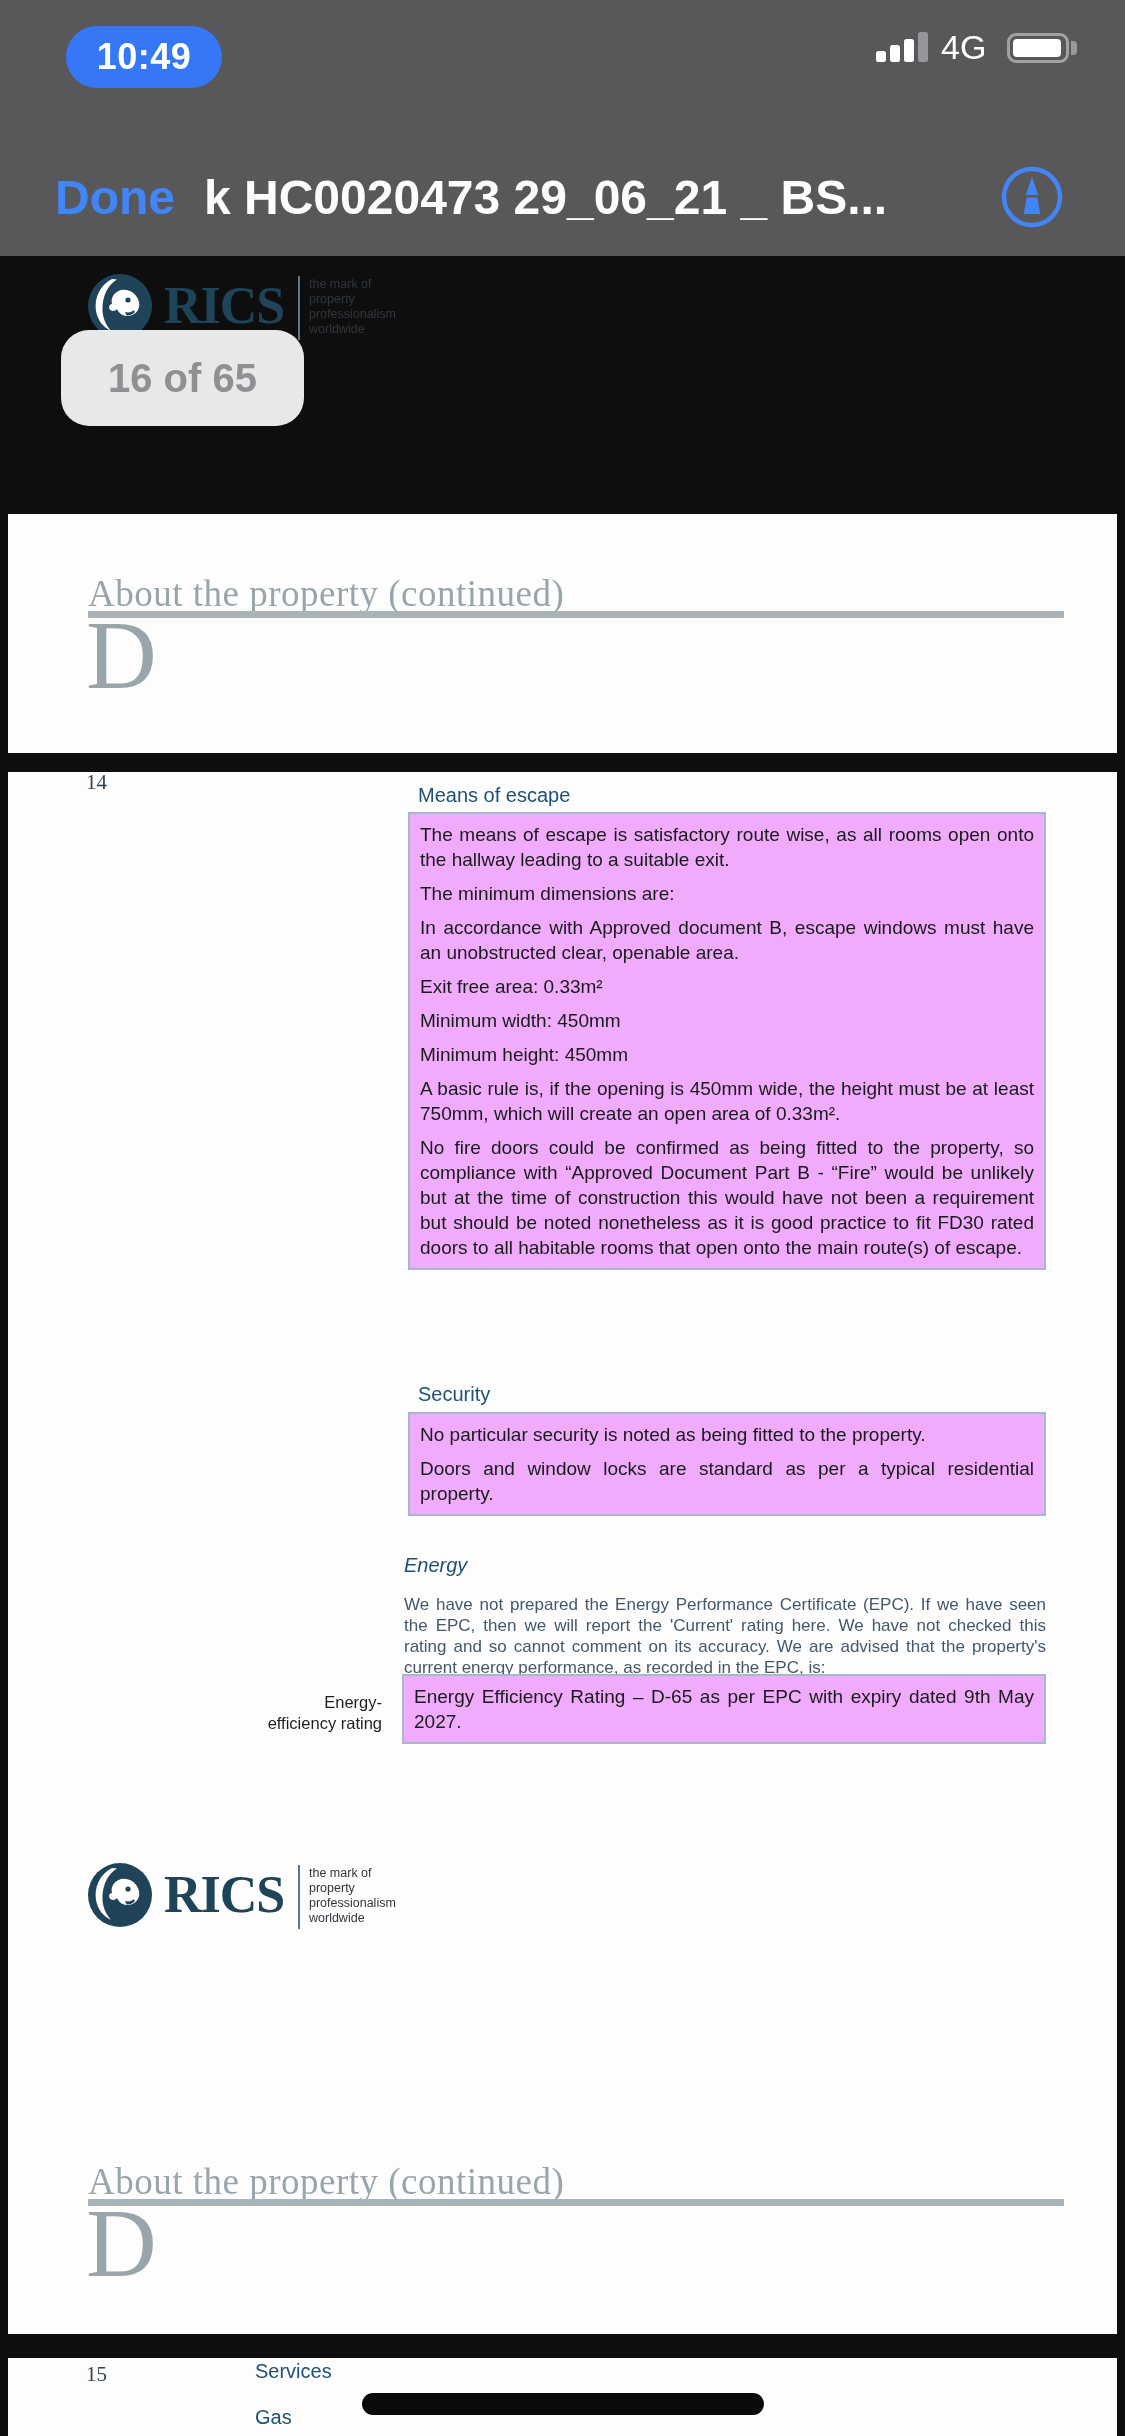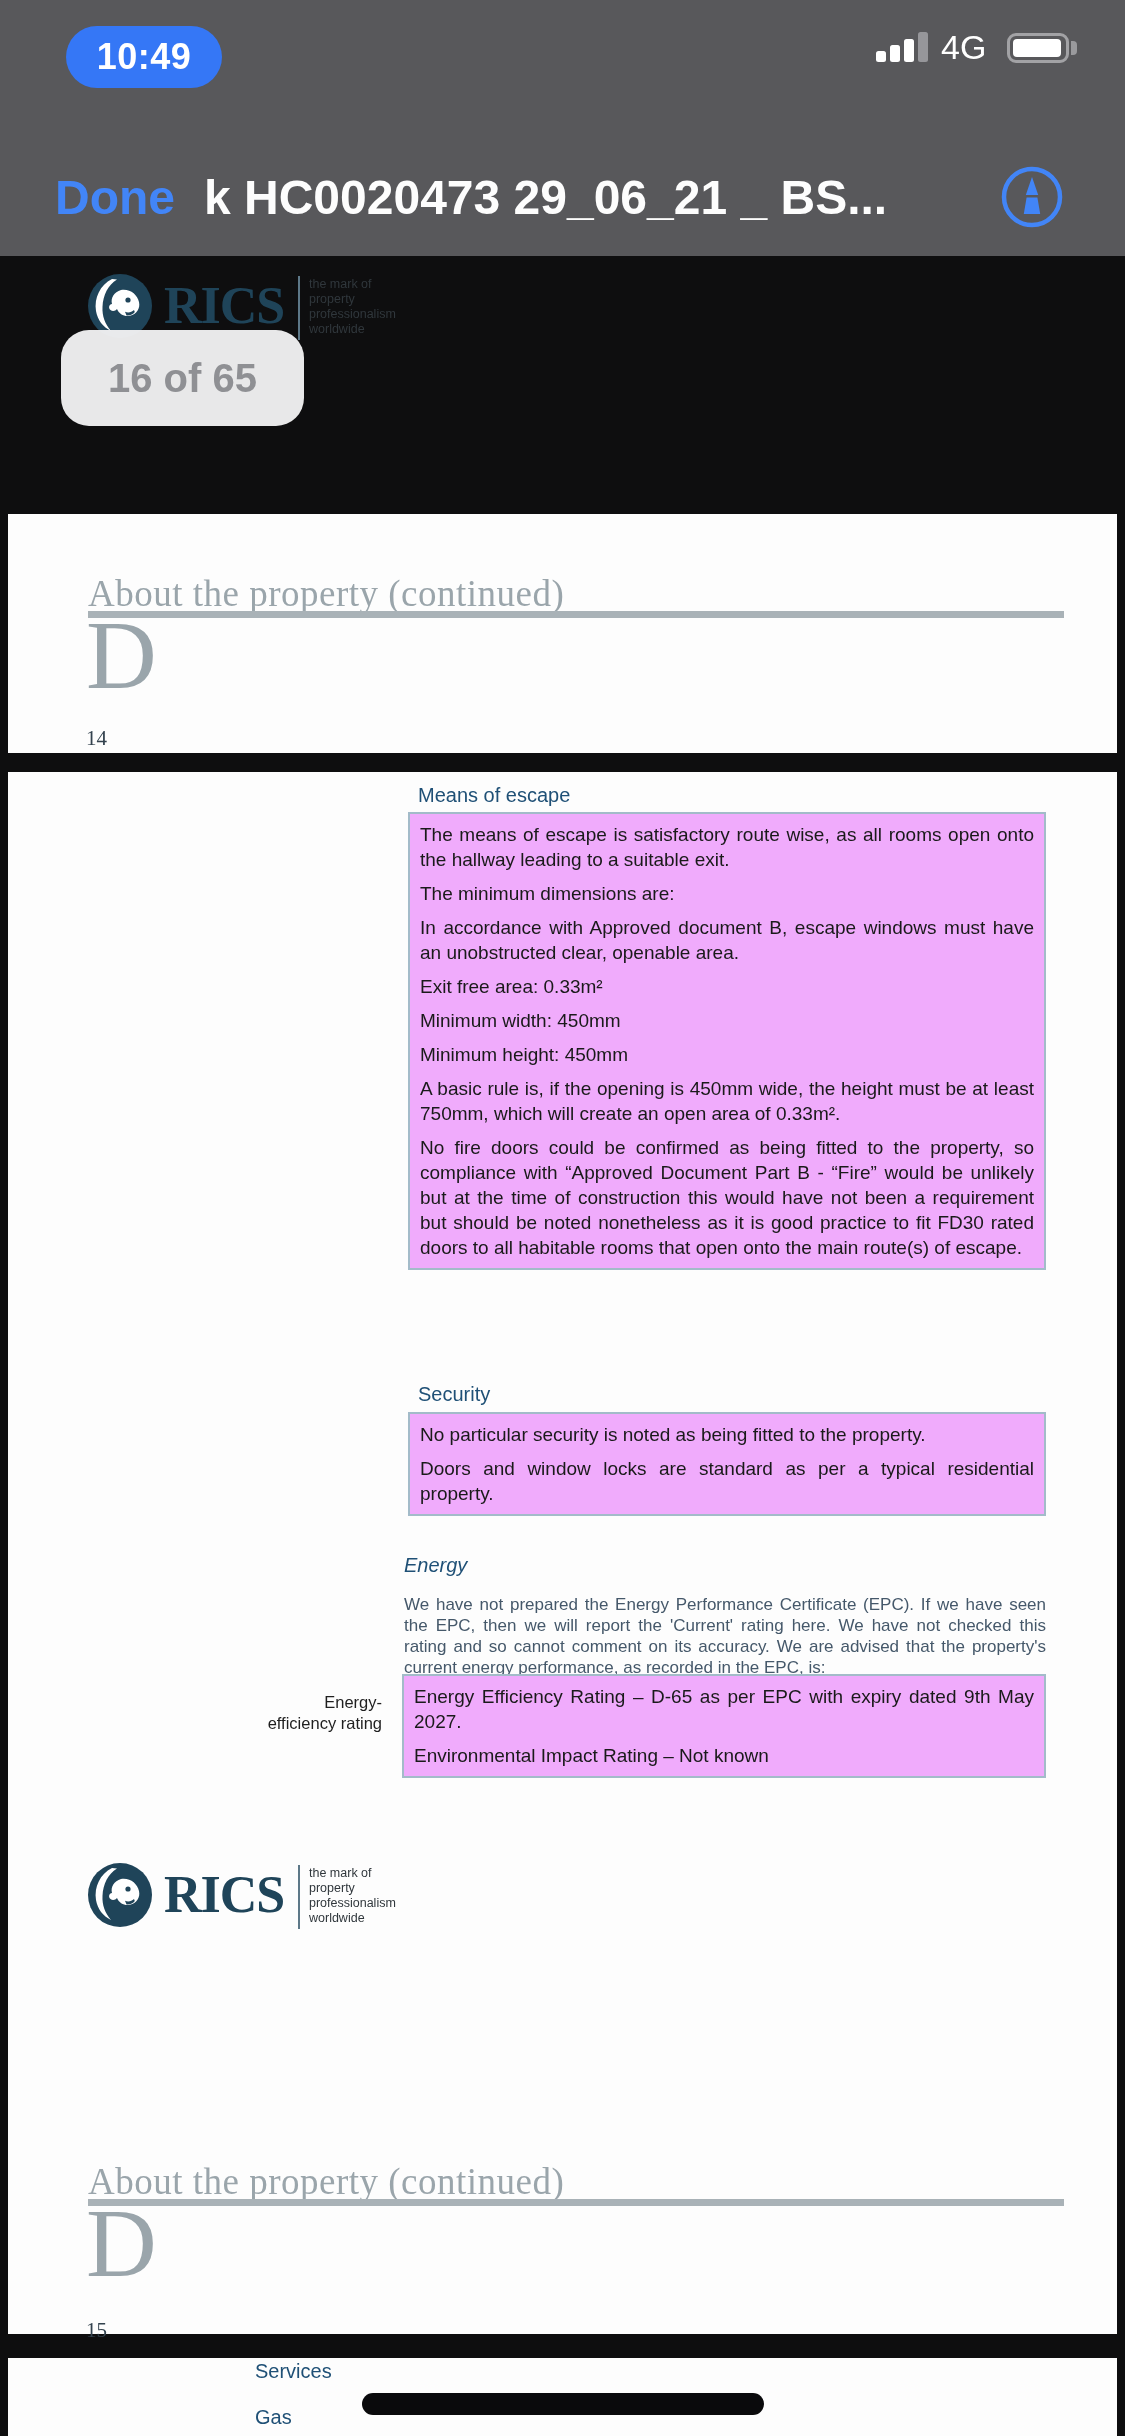--- a/index.html
+++ b/index.html
@@ -42,21 +42,21 @@
   .rics-a{ left:88px; top:272px; }
   .rics-b{ left:88px; top:1861px; }
   .rics-emblem{ position:absolute; left:0; top:2px; }
   .rics-word{ position:absolute; left:76px; top:4px; font-size:52px; line-height:60px; font-weight:700; letter-spacing:-1px; color:#1f4459; font-family:"Liberation Serif", serif; }
   .rics-div{ position:absolute; left:210px; top:4px; width:2px; height:64px; background:#5d7888; }
   .rics-tag{ position:absolute; left:221px; top:5px; font-size:12.5px; line-height:15px; color:#30373c; }
   
   .doc-heading{ position:absolute; left:88px; font-family:"Liberation Serif", serif; font-size:37px; color:#9aa5ab; letter-spacing:.5px; }
   .doc-rule{ position:absolute; left:88px; width:976px; height:7px; background:#a9b2b7; }
   .drop-cap{ position:absolute; left:86px; font-family:"Liberation Serif", serif; font-size:98px; line-height:1; color:#9aa5ab; }
-  .folio{ position:absolute; left:86px; font-family:"Liberation Serif", serif; font-size:21px; color:#33424e; }
+  .folio{ position:absolute; left:86px; font-family:"Liberation Serif", serif; font-size:21px; color:#33424e;margin-top:44px; }
   .sec-title{ position:absolute; font-size:20px; color:#1f5076; }
   .tbox{
     position:absolute; border:2px solid #a3bbc9; background:#f0abfc;
     padding:8px 10px; color:#1a1a1a; font-size:19px; line-height:25px; text-align:justify;
   }
   .tbox p + p{ margin-top:9px; }
   .box-1{ left:408px; top:812px;  width:638px; }
   .box-2{ left:408px; top:1412px; width:638px; }
   .box-3{ left:402px; top:1674px; width:644px; }
   .h-means{ left:418px; top:784px; }
@@ -163,21 +163,20 @@
   </div>
 
   <div class="sec-title h-energy">Energy</div>
   <div class="energy-intro">We have not prepared the Energy Performance Certificate (EPC). If we have seen the EPC, then we will report the 'Current' rating here. We have not checked this rating and so cannot comment on its accuracy. We are advised that the property's current energy performance, as recorded in the EPC, is:</div>
   <div class="rating-label">
     <div>Energy-</div>
     <div>efficiency rating</div>
   </div>
   <div class="tbox box-3">
     <p>Energy Efficiency Rating – D-65 as per EPC with expiry dated 9th May 2027.</p>
-    <p>Environmental Impact Rating – Not known</p>
   </div>
 
   <div class="rics rics-b">
     <svg class="rics-emblem" width="64" height="64" viewBox="0 0 64 64">
       <circle cx="32" cy="32" r="32" fill="#1f4459"></circle>
       <path d="M24 5 C12 11 6 24 8 37 C9.5 46 15 53 23 57 C17 50 14 42 14.5 33 C15 21 20 11 29 5.5 Z" fill="#fff"></path>
       <path d="M33 16 C26 18 22.5 24 24 30 C21 30.5 20 34 22.5 36 C24.5 37.6 27.5 37 29 35 C31 40 36.5 43 42 41.8 C48.5 40.4 52.5 34.5 51 28 C49.3 20.5 42 14.5 33 16 Z" fill="#fff"></path>
       <circle cx="40" cy="26" r="2.6" fill="#1f4459"></circle>
       <path d="M46 36 C43.5 38.5 40 39 37 37.8 L38.5 41.5 C41.8 42 45 40.5 46.8 38 Z" fill="#1f4459"></path>
     </svg>

